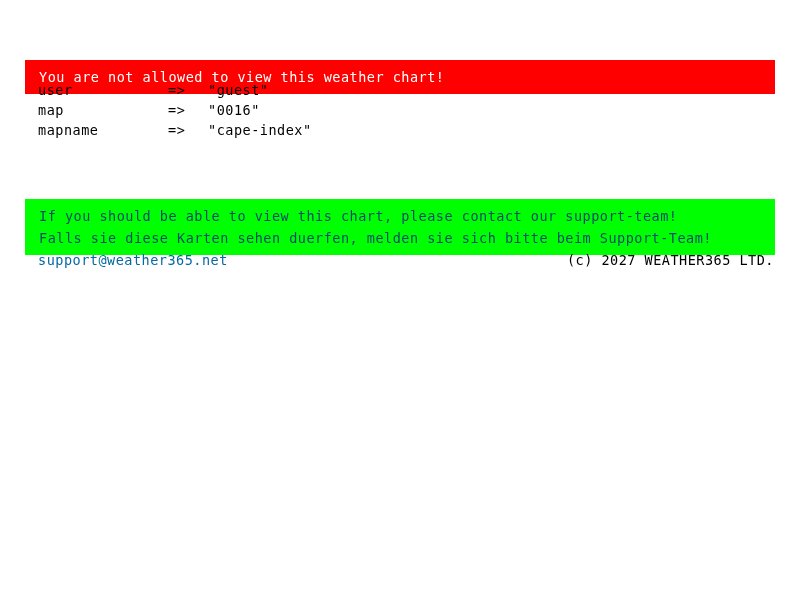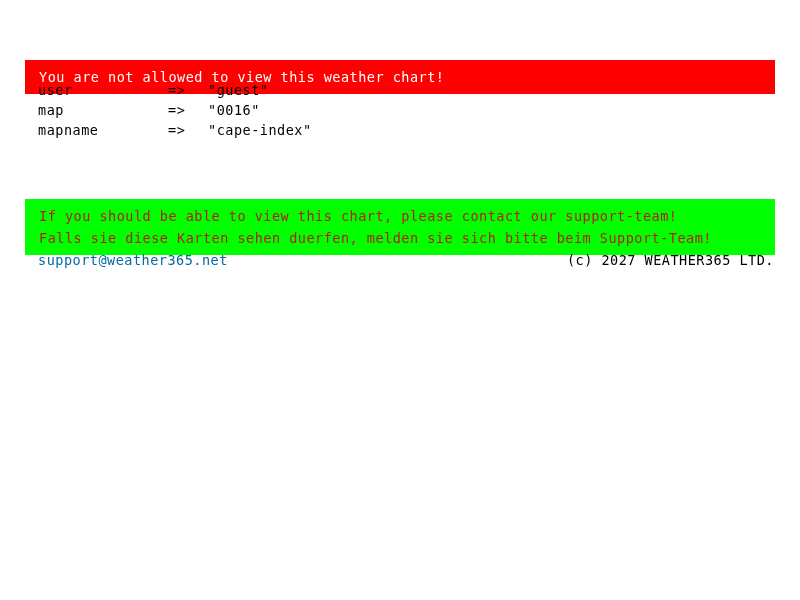--- a/index.html
+++ b/index.html
@@ -33,21 +33,21 @@
   }
   .banner-error {
     top: 24px;
     background: #ff0000;
     color: #ffffff;
     margin-top: 36px;
   }
   .banner-info {
     top: 199px;
     background: #00ff00;
-    color: #b91c1c;
+    color: #0c4a6e;
   }
   .banner-line {
     display: block;
   }
   .params {
     position: absolute;
     left: 38px;
     top: 80px;
     font-size: 13.5px;
     line-height: 20px;

